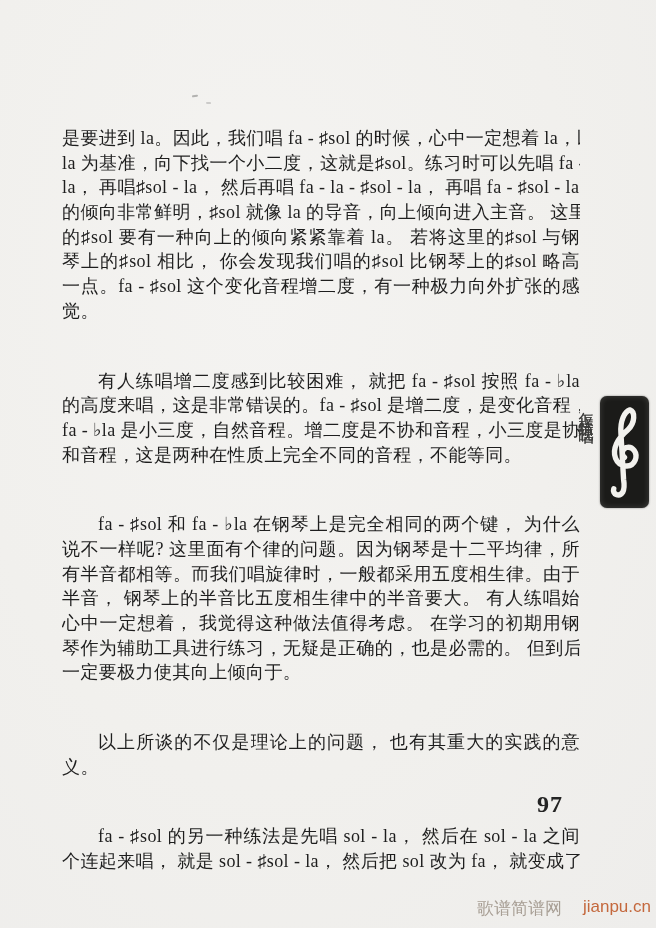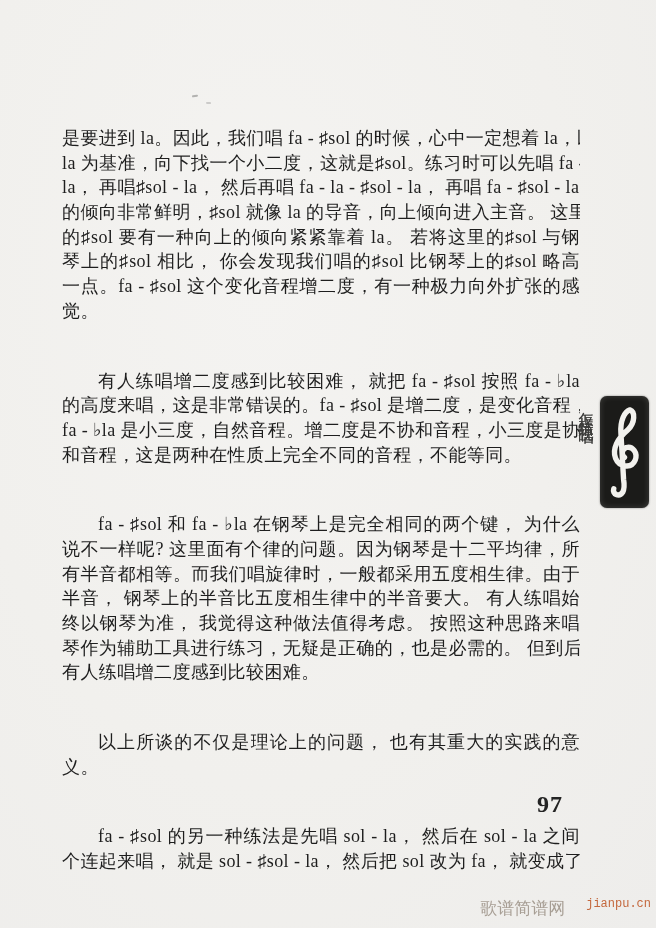--- a/index.html
+++ b/index.html
@@ -65,21 +65,21 @@
   }
 
   
   .watermark {
     position: absolute;
     right: 5px; top: 897px;
     display: flex; align-items: flex-start; gap: 21px;
     font-size: 17px;
   }
   .wm-name { color: #a79e94; font-family: "Liberation Serif", serif; }
-  .wm-url  { color: #c4683d; font-family: Liberation Mono, monospace; font-size: 12px; }
+  .wm-url  { color: #c4683d; font-family: Liberation Sans, sans-serif; font-size: 17px; }
 
   
   .speck { position: absolute; background: rgba(60,60,60,.35); border-radius: 1px; }
   .speck-1 { left: 192px; top: 95px;  width: 6px; height: 2px; transform: rotate(-8deg); }
   .speck-2 { left: 206px; top: 102px; width: 5px; height: 2px; transform: rotate(4deg); opacity: .6; }
 </style>
 </head>
 <body>
 
 <div class="page">
@@ -99,23 +99,23 @@
         <div class="line indent">有人练唱增二度感到比较困难， 就把 fa - ♯sol 按照 fa - ♭la</div>
         <div class="line">的高度来唱，这是非常错误的。fa - ♯sol 是增二度，是变化音程，</div>
         <div class="line">fa - ♭la 是小三度，自然音程。增二度是不协和音程，小三度是协</div>
         <div class="line last">和音程，这是两种在性质上完全不同的音程，不能等同。</div>
       </div>
       <div class="para">
         <div class="line indent">fa - ♯sol 和 fa - ♭la 在钢琴上是完全相同的两个键， 为什么</div>
         <div class="line">说不一样呢? 这里面有个律的问题。因为钢琴是十二平均律，所</div>
         <div class="line">有半音都相等。而我们唱旋律时，一般都采用五度相生律。由于</div>
         <div class="line">半音， 钢琴上的半音比五度相生律中的半音要大。 有人练唱始</div>
-        <div class="line">终以钢琴为准， 我觉得这种做法值得考虑。 按照这种思路来唱</div>
+        <div class="line">心中一定想着， 我觉得这种做法值得考虑。 在学习的初期用钢</div>
         <div class="line">琴作为辅助工具进行练习，无疑是正确的，也是必需的。 但到后</div>
-        <div class="line last">有人练唱增二度感到比较困难。</div>
+        <div class="line last">一定要极力使其向上倾向于。</div>
       </div>
       <div class="para">
         <div class="line indent">以上所谈的不仅是理论上的问题， 也有其重大的实践的意</div>
         <div class="line last">义。</div>
       </div>
       <div class="para">
         <div class="line indent">fa - ♯sol 的另一种练法是先唱 sol - la， 然后在 sol - la 之间</div>
         <div class="line last">个连起来唱， 就是 sol - ♯sol - la， 然后把 sol 改为 fa， 就变成了</div>
       </div>
     </div>

